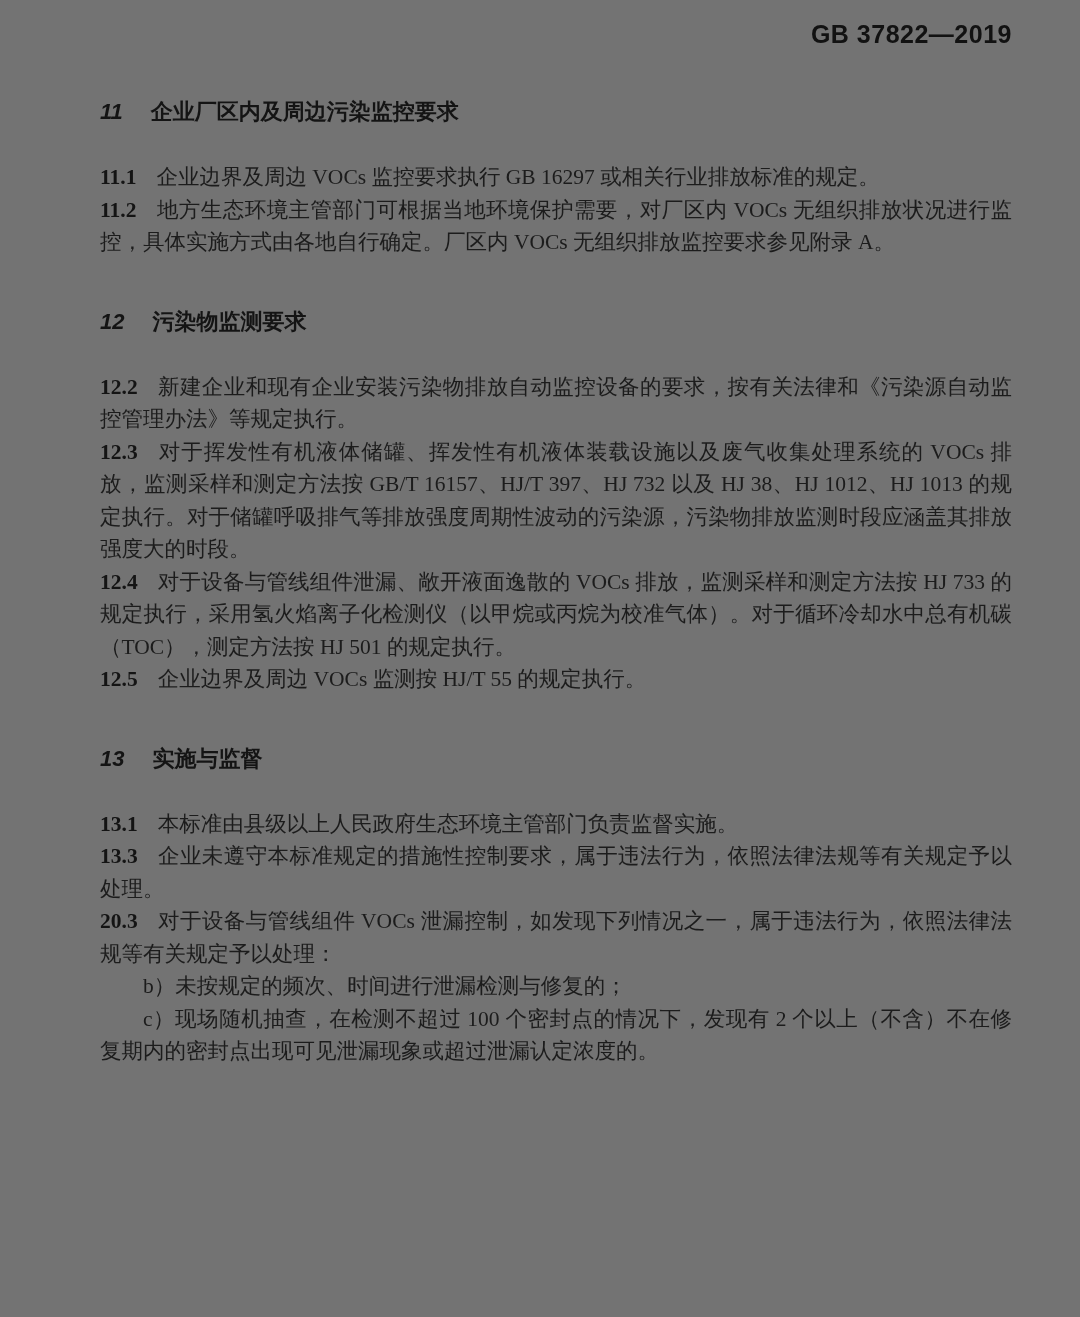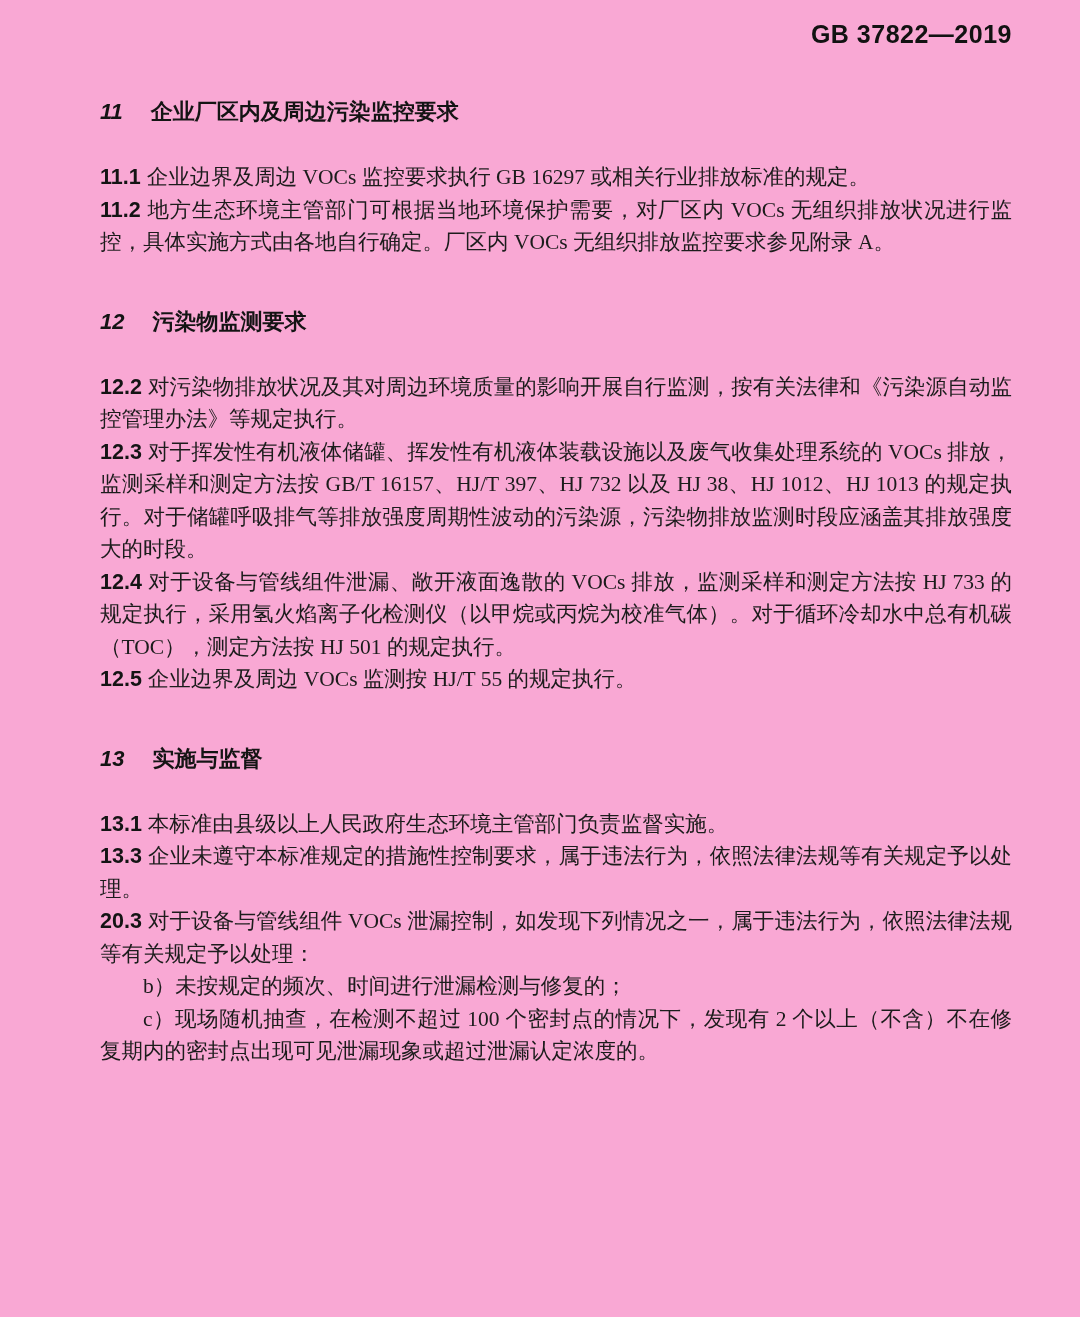--- a/index.html
+++ b/index.html
@@ -12,21 +12,21 @@
     height: 1317px;
     overflow: hidden;
     font-family: "Liberation Serif", "DejaVu Serif", serif;
     color: #1c1c1c;
   }
   .page {
     position: relative;
     width: 1080px;
     height: 1317px;
     box-sizing: border-box;
-    background: #f9a8d4;
+    background: #737373;
     padding: 20px 68px 0 100px;
   }
   .doc-header {
     text-align: right;
     font-family: "Liberation Sans", "DejaVu Sans", sans-serif;
     font-weight: bold;
     font-size: 25px;
     letter-spacing: 0.5px;
     color: #121212;
     margin-bottom: 0;
@@ -45,24 +45,24 @@
     font-style: italic;
   }
   .clause {
     font-size: 21.5px;
     line-height: 32.5px;
     margin: 0;
     text-align: justify;
     color: #1c1c1c;
   }
   .clause-num {
-    font-family: Liberation Sans, sans-serif;
+    font-family: Liberation Serif, serif;
     font-weight: bold;
     display: inline-block;
-    margin-right: 6px;
+    margin-right: 20px;
     color: #141414;
   }
   .subitem {
     font-size: 21.5px;
     line-height: 32.5px;
     margin: 0;
     text-align: justify;
     text-indent: 2em;
     color: #1c1c1c;
   }
@@ -83,21 +83,21 @@
     <span class="clause-num">11.1</span><span>企业边界及周边 VOCs 监控要求执行 GB 16297 或相关行业排放标准的规定。</span>
   </p>
   <p class="clause">
     <span class="clause-num">11.2</span><span>地方生态环境主管部门可根据当地环境保护需要，对厂区内 VOCs 无组织排放状况进行监控，具体实施方式由各地自行确定。厂区内 VOCs 无组织排放监控要求参见附录 A。</span>
   </p>
 
   <h2 class="section-heading">
     <span class="sec-num">12</span><span>污染物监测要求</span>
   </h2>
   <p class="clause">
-    <span class="clause-num">12.2</span><span>对污染物排放状况及其对周边环境质量的影响开展自行监测，按有关法律和《污染源自动监控管理办法》等规定执行。</span>
+    <span class="clause-num">12.2</span><span>新建企业和现有企业安装污染物排放自动监控设备的要求，按有关法律和《污染源自动监控管理办法》等规定执行。</span>
   </p>
   <p class="clause">
     <span class="clause-num">12.3</span><span>对于挥发性有机液体储罐、挥发性有机液体装载设施以及废气收集处理系统的 VOCs 排放，监测采样和测定方法按 GB/T 16157、HJ/T 397、HJ 732 以及 HJ 38、HJ 1012、HJ 1013 的规定执行。对于储罐呼吸排气等排放强度周期性波动的污染源，污染物排放监测时段应涵盖其排放强度大的时段。</span>
   </p>
   <p class="clause">
     <span class="clause-num">12.4</span><span>对于设备与管线组件泄漏、敞开液面逸散的 VOCs 排放，监测采样和测定方法按 HJ 733 的规定执行，采用氢火焰离子化检测仪（以甲烷或丙烷为校准气体）。对于循环冷却水中总有机碳（TOC），测定方法按 HJ 501 的规定执行。</span>
   </p>
   <p class="clause">
     <span class="clause-num">12.5</span><span>企业边界及周边 VOCs 监测按 HJ/T 55 的规定执行。</span>
   </p>

